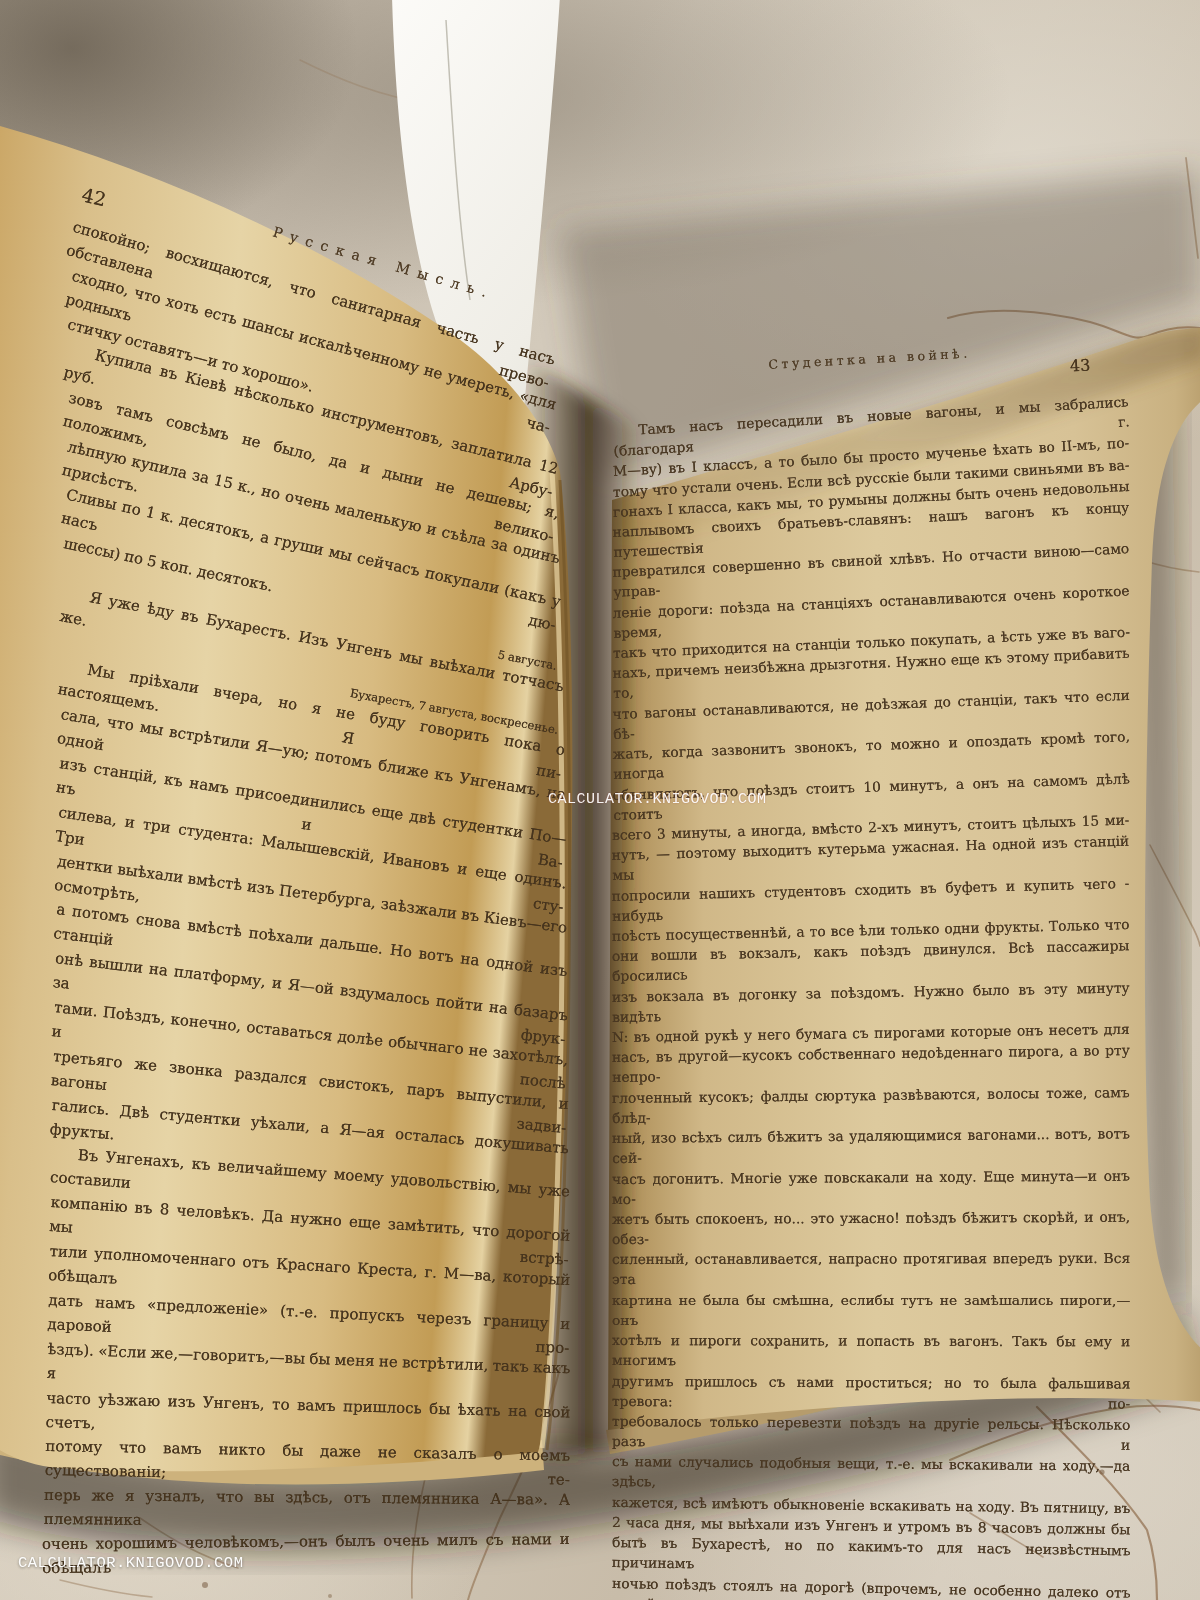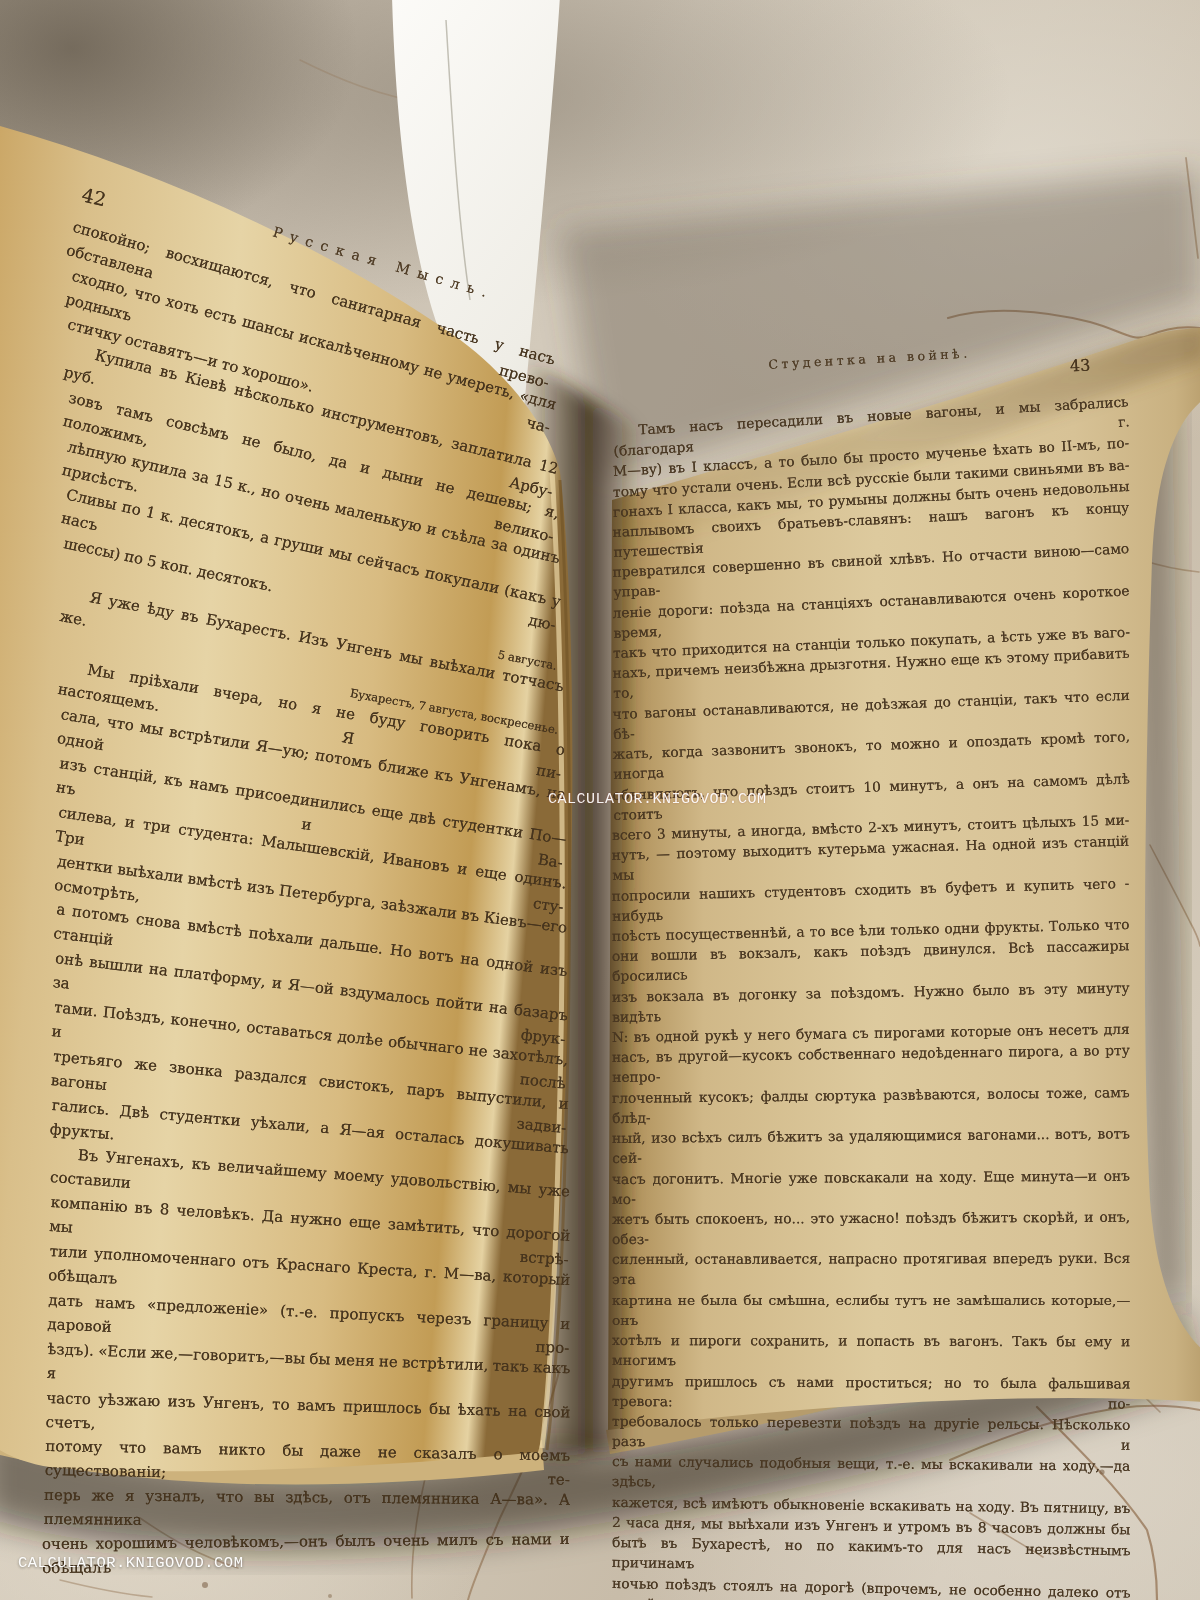--- a/index.html
+++ b/index.html
@@ -190,21 +190,21 @@
       <div class="line" style="transform: rotate(-1.31deg); margin-left: 1.3px;">поѣсть посущественнѣй, а то все ѣли только одни фрукты. Только что</div>
       <div class="line" style="transform: rotate(-1.18deg); margin-left: 1.3px;">они вошли въ вокзалъ, какъ поѣздъ двинулся. Всѣ пассажиры бросились</div>
       <div class="line" style="transform: rotate(-1.05deg); margin-left: 1.2px;">изъ вокзала въ догонку за поѣздомъ. Нужно было въ эту минуту видѣть</div>
       <div class="line" style="transform: rotate(-0.91deg); margin-left: 1.2px;">N: въ одной рукѣ у него бумага съ пирогами которые онъ несетъ для</div>
       <div class="line" style="transform: rotate(-0.78deg); margin-left: 1.1px;">насъ, въ другой—кусокъ собственнаго недоѣденнаго пирога, а во рту непро-</div>
       <div class="line" style="transform: rotate(-0.65deg); margin-left: 1.1px;">глоченный кусокъ; фалды сюртука развѣваются, волосы тоже, самъ блѣд-</div>
       <div class="line" style="transform: rotate(-0.52deg); margin-left: 1px;">ный, изо всѣхъ силъ бѣжитъ за удаляющимися вагонами... вотъ, вотъ сей-</div>
       <div class="line" style="transform: rotate(-0.38deg); margin-left: 1px;">часъ догонитъ. Многіе уже повскакали на ходу. Еще минута—и онъ мо-</div>
       <div class="line" style="transform: rotate(-0.25deg); margin-left: 0.9px;">жетъ быть спокоенъ, но... это ужасно! поѣздъ бѣжитъ скорѣй, и онъ, обез-</div>
       <div class="line" style="transform: rotate(-0.12deg); margin-left: 0.9px;">силенный, останавливается, напрасно протягивая впередъ руки. Вся эта</div>
-      <div class="line" style="transform: rotate(0.01deg); margin-left: 0.8px;">картина не была бы смѣшна, еслибы тутъ не замѣшались которые,—онъ</div>
+      <div class="line" style="transform: rotate(0.01deg); margin-left: 0.8px;">картина не была бы смѣшна, еслибы тутъ не замѣшались пироги,—онъ</div>
       <div class="line" style="transform: rotate(0.15deg); margin-left: 0.8px;">хотѣлъ и пироги сохранить, и попасть въ вагонъ. Такъ бы ему и многимъ</div>
       <div class="line" style="transform: rotate(0.28deg); margin-left: 0.7px;">другимъ пришлось съ нами проститься; но то была фальшивая тревога: по-</div>
       <div class="line" style="transform: rotate(0.41deg); margin-left: 0.7px;">требовалось только перевезти поѣздъ на другіе рельсы. Нѣсколько разъ и</div>
       <div class="line" style="transform: rotate(0.54deg); margin-left: 0.7px;">съ нами случались подобныя вещи, т.-е. мы вскакивали на ходу,—да здѣсь,</div>
       <div class="line" style="transform: rotate(0.68deg); margin-left: 0.6px;">кажется, всѣ имѣютъ обыкновеніе вскакивать на ходу. Въ пятницу, въ</div>
       <div class="line" style="transform: rotate(0.81deg); margin-left: 0.6px;">2 часа дня, мы выѣхали изъ Унгенъ и утромъ въ 8 часовъ должны бы</div>
       <div class="line" style="transform: rotate(0.94deg); margin-left: 0.5px;">быть въ Бухарестѣ, но по какимъ-то для насъ неизвѣстнымъ причинамъ</div>
       <div class="line" style="transform: rotate(1.07deg); margin-left: 0.5px;">ночью поѣздъ стоялъ на дорогѣ (впрочемъ, не особенно далеко отъ одной</div>
     </div>
 

